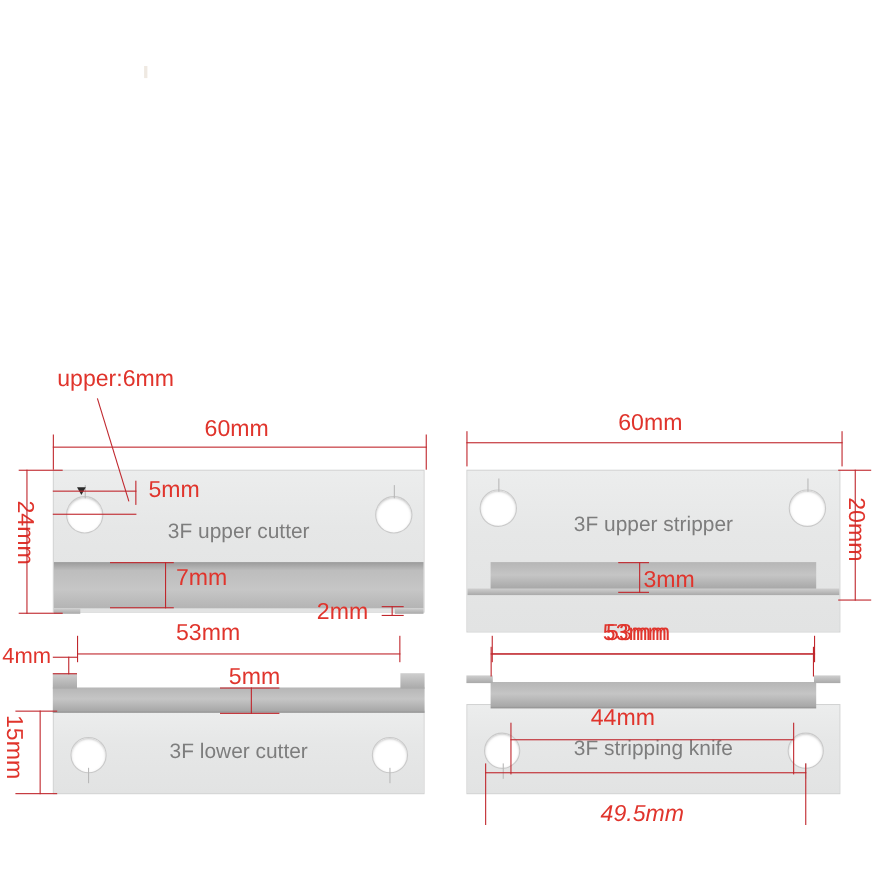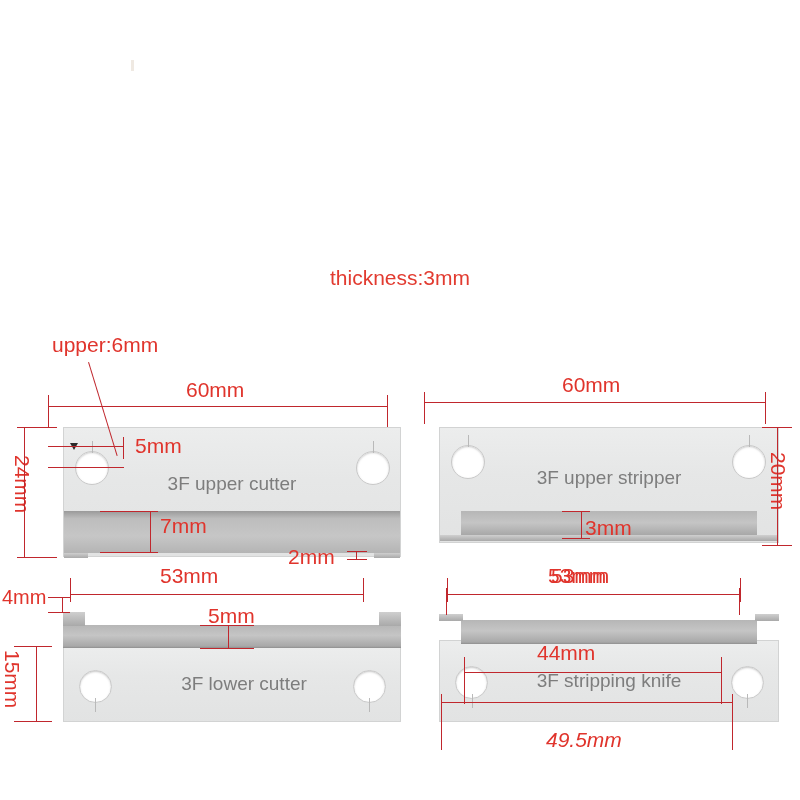--- a/index.html
+++ b/index.html
@@ -34,21 +34,21 @@
     font-size:21px;line-height:26px;
     color:#e23b30;
     white-space:nowrap;
   }
   .speck{
     position:absolute;left:131px;top:60px;width:3px;height:11px;
     background:#efe9e2;
   }
 
   
-  .blade{position:absolute;margin-left:15px;}
+  .blade{position:absolute;}
   .body{
     position:absolute;left:0;top:0;width:100%;height:100%;
     background:linear-gradient(180deg,#eceded 0%,#e6e7e7 40%,#e2e3e3 100%);
     border:1px solid #d2d3d3;
     box-sizing:border-box;
   }
   .bevel{
     position:absolute;
     background:linear-gradient(180deg,#9a9a9a 0%,#bdbdbd 18%,#c6c6c6 60%,#b4b4b4 100%);
     box-sizing:border-box;
@@ -115,21 +115,20 @@
     border-top:7px solid #2b2b2b;
   }
 </style>
 </head>
 <body>
 
 <div id="stage">
 
   <div class="speck"></div>
 
-  <div class="thickness">thickness:3mm</div>
 
   <div>
 
     <div class="blade" style="left:48px;top:427px;width:338px;height:130px;">
       <div class="body"></div>
 
       <div class="bevel" style="left:1px;top:84px;width:336px;height:42px;"></div>
 
       <div class="lip" style="left:1px;top:126px;width:24px;height:5px;"></div>
       <div class="lip" style="left:311px;top:126px;width:26px;height:5px;"></div>
@@ -172,21 +171,21 @@
     <div class="hline-thin" style="left:347px;top:559px;width:20px;"></div>
 
     <div class="dim" style="left:160px;top:564px;">53mm</div>
     <div class="hline" style="left:70px;top:594px;width:294px;"></div>
     <div class="vline" style="left:70px;top:578px;height:24px;"></div>
     <div class="vline" style="left:363px;top:578px;height:24px;"></div>
   </div>
 
   <div>
 
-    <div class="blade" style="left:424px;top:427px;width:340px;height:116px;">
+    <div class="blade" style="left:424px;top:427px;width:340px;height:148px;">
       <div class="body"></div>
 
       <div class="bevel bevel-top" style="left:22px;top:84px;width:296px;height:26px;"></div>
       <div class="lip" style="left:1px;top:108px;width:338px;height:6px;"></div>
 
       <div class="hole" style="left:12px;top:18px;width:34px;height:34px;"></div>
       <div class="hole-tick" style="left:29px;top:8px;height:12px;"></div>
       <div class="hole" style="left:293px;top:18px;width:34px;height:34px;"></div>
       <div class="hole-tick" style="left:310px;top:8px;height:12px;"></div>
       <div class="blabel" style="left:0;top:40px;width:340px;">3F upper stripper</div>
@@ -219,21 +218,21 @@
       <div class="body" style="top:48px;height:76px;"></div>
 
       <div class="bevel bevel-top" style="left:0px;top:27px;width:338px;height:23px;"></div>
       <div class="lip" style="left:0px;top:14px;width:22px;height:14px;"></div>
       <div class="lip" style="left:316px;top:14px;width:22px;height:14px;"></div>
 
       <div class="hole" style="left:16px;top:72px;width:33px;height:33px;"></div>
       <div class="hole-tick" style="left:32px;top:100px;height:14px;"></div>
       <div class="hole" style="left:290px;top:72px;width:33px;height:33px;"></div>
       <div class="hole-tick" style="left:306px;top:100px;height:14px;"></div>
-      <div class="blabel" style="left:12px;top:75px;width:338px;">3F lower cutter</div>
+      <div class="blabel" style="left:0;top:75px;width:338px;">3F lower cutter</div>
     </div>
 
     <div class="dim dim-small" style="left:2px;top:586px;">4mm</div>
     <div class="hline-thin" style="left:48px;top:597px;width:22px;"></div>
     <div class="vline-thin" style="left:62px;top:597px;height:16px;"></div>
     <div class="hline-thin" style="left:48px;top:612px;width:22px;"></div>
 
     <div class="dim" style="left:208px;top:604px;">5mm</div>
     <div class="hline-thin" style="left:200px;top:625px;width:54px;"></div>
     <div class="vline-thin" style="left:228px;top:625px;height:24px;"></div>

